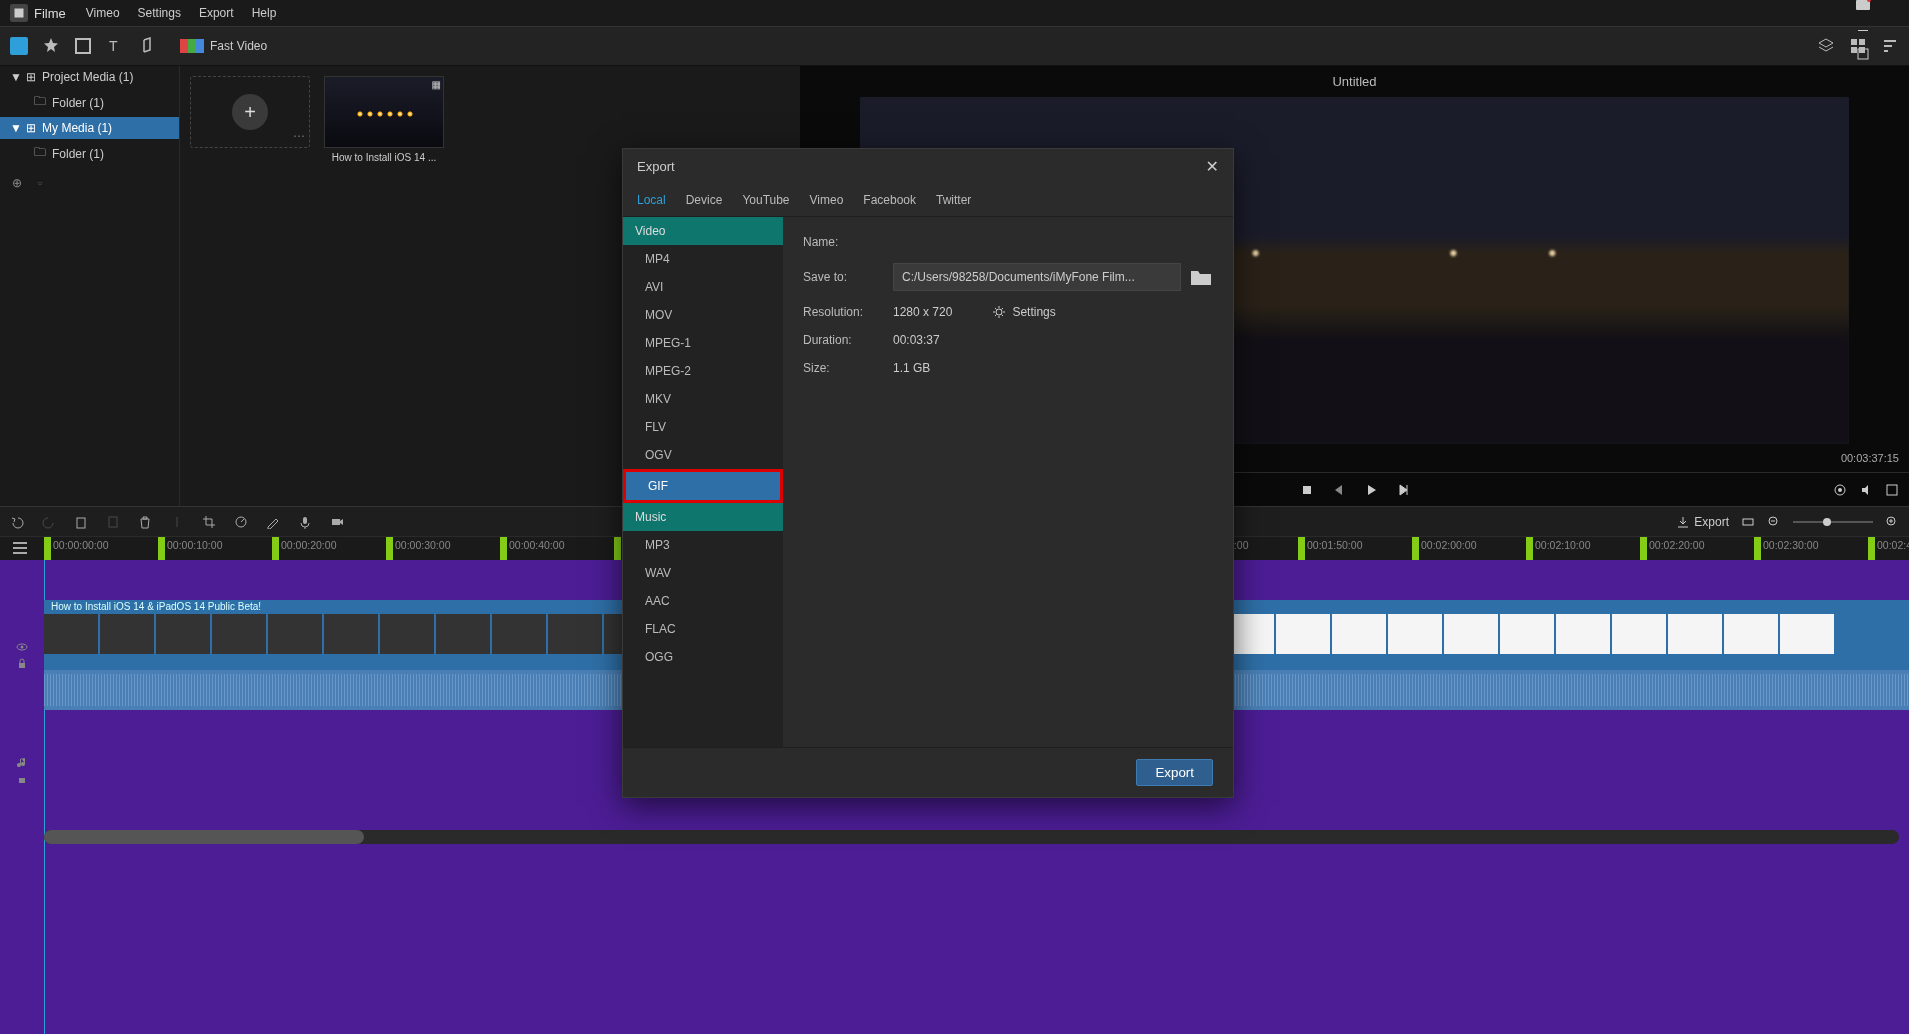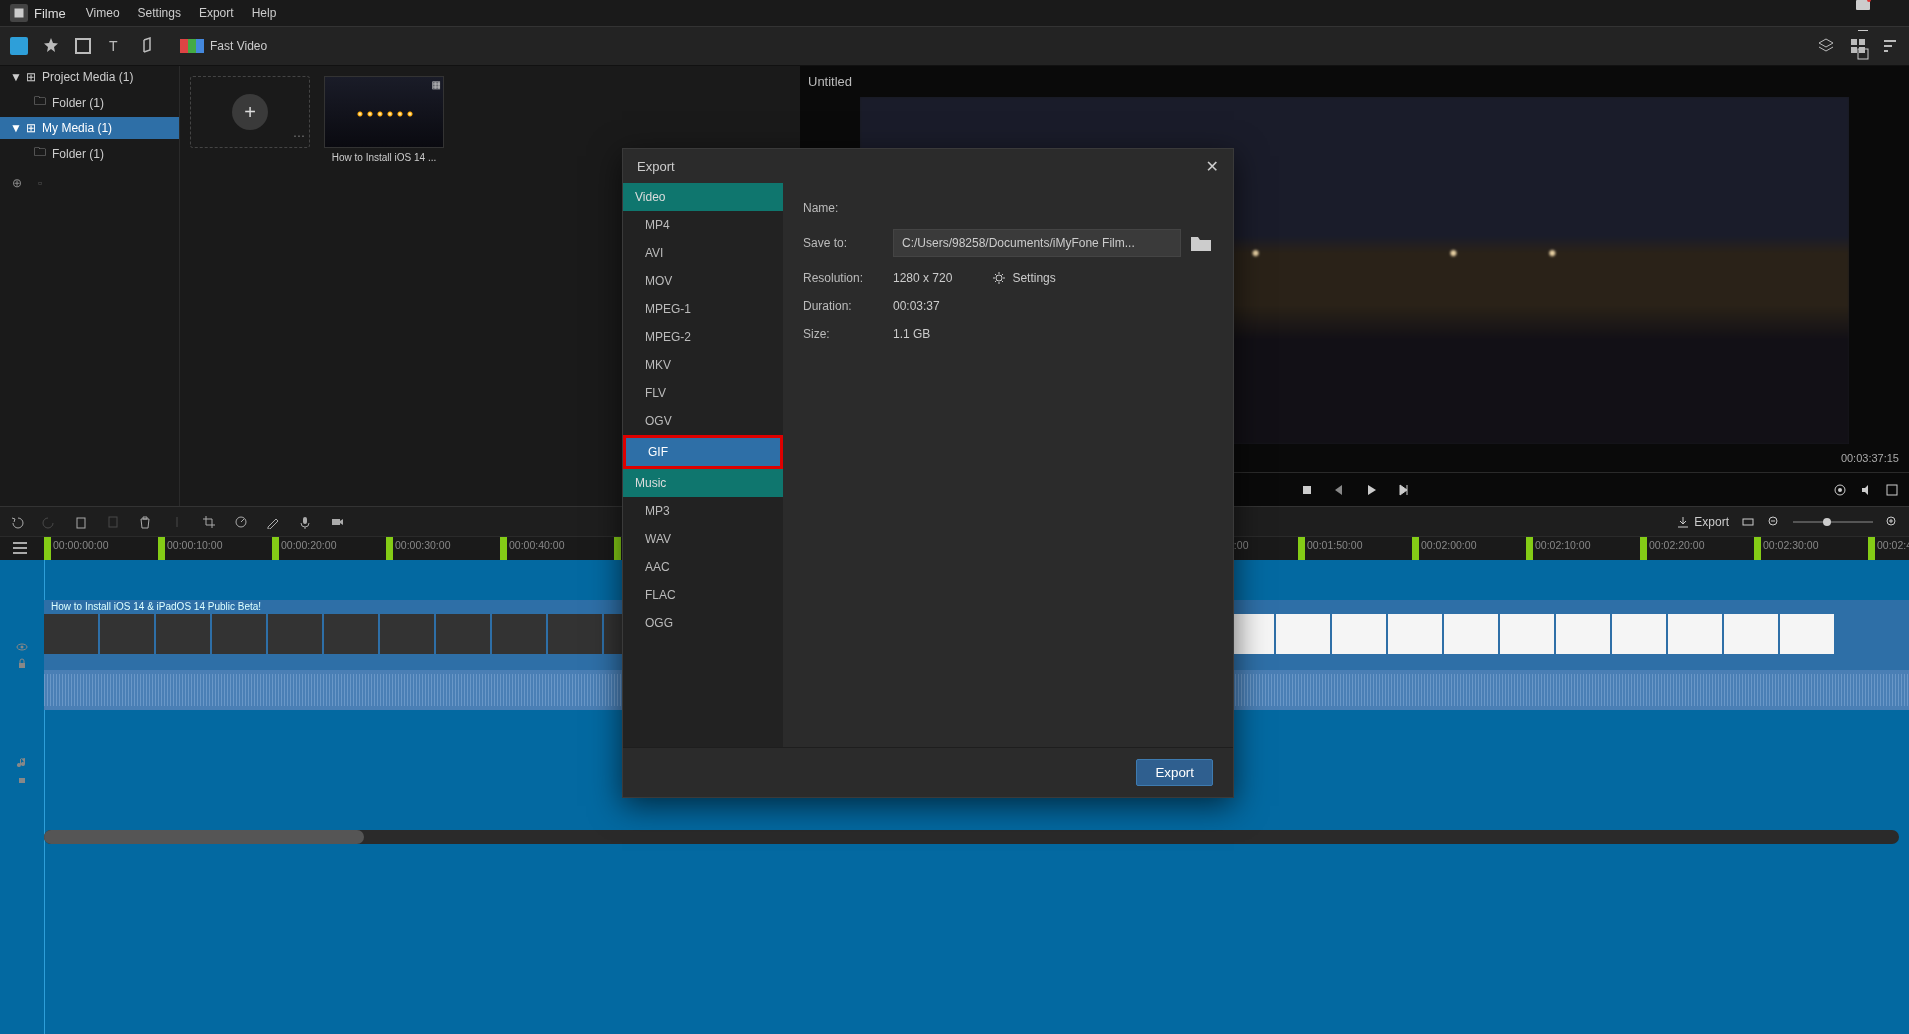--- a/index.html
+++ b/index.html
@@ -109,21 +109,21 @@
 .media-thumb .lights { position:absolute; top:34px; left:30px; width:60px; height:6px; background: radial-gradient(circle,#ffe,#fa0 2px, transparent 3px) 0 0/10px 6px repeat-x; }
 .media-tile .caption { font-size: 10px; color: #ccc; text-align: center; margin-top: 4px; }
 
 .preview-pane {
   flex: 1;
   background: #0a0a0a;
   position: relative;
   display: flex;
   flex-direction: column;
 }
-.preview-title { padding: 8px; color: #bbb; font-size: 13px; }
+.preview-title { text-align: center; padding: 8px; color: #bbb; font-size: 13px; }
 .preview-video {
   flex: 1;
   margin: 0 60px 8px 60px;
   background: #181820;
   position: relative;
   overflow: hidden;
 }
 .preview-video::before {
   content:"";
   position:absolute; inset:0;
@@ -167,21 +167,21 @@
   background: #1a1a1a;
   border-top: 1px solid #2a2a2a;
   display:flex;
   padding-left: 44px;
   font-size: 10.5px; color:#888;
   position: relative;
 }
 .ruler .ham { position:absolute; left:12px; top:4px; cursor:pointer; }
 .ruler .tick { width: 114px; flex:0 0 114px; border-left:7px solid #84cc16; padding-left:2px; padding-top:2px; }
 .timeline-body {
-  background:#0369a1;
+  background:#4c1d95;
   position:relative;
   height: 474px;
   overflow:hidden;
 }
 .playhead {
   position:absolute; left:44px; top:0; width:1px; height:100%; background:#2e9fd9;
 }
 .playhead::before {
   content:""; position:absolute; top:-8px; left:-5px; width:0; height:0;
   border-left:6px solid transparent; border-right:6px solid transparent; border-top:8px solid #2e9fd9;
@@ -546,20 +546,28 @@
   <div class="scrollbar-h">
     <div class="thumb"></div>
   </div>
 </div>
 
 <div class="export-dialog">
   <div class="dlg-titlebar">
     <span>Export</span>
     <span class="close">✕</span>
   </div>
+  <div class="dlg-tabs">
+    <span class="active">Local</span>
+    <span>Device</span>
+    <span>YouTube</span>
+    <span>Vimeo</span>
+    <span>Facebook</span>
+    <span>Twitter</span>
+  </div>
   <div class="dlg-body">
     <div class="fmt-col">
       <div class="fmt-cat">Video</div>
       <div class="fmt-item">MP4</div>
       <div class="fmt-item">AVI</div>
       <div class="fmt-item">MOV</div>
       <div class="fmt-item">MPEG-1</div>
       <div class="fmt-item">MPEG-2</div>
       <div class="fmt-item">MKV</div>
       <div class="fmt-item">FLV</div>

